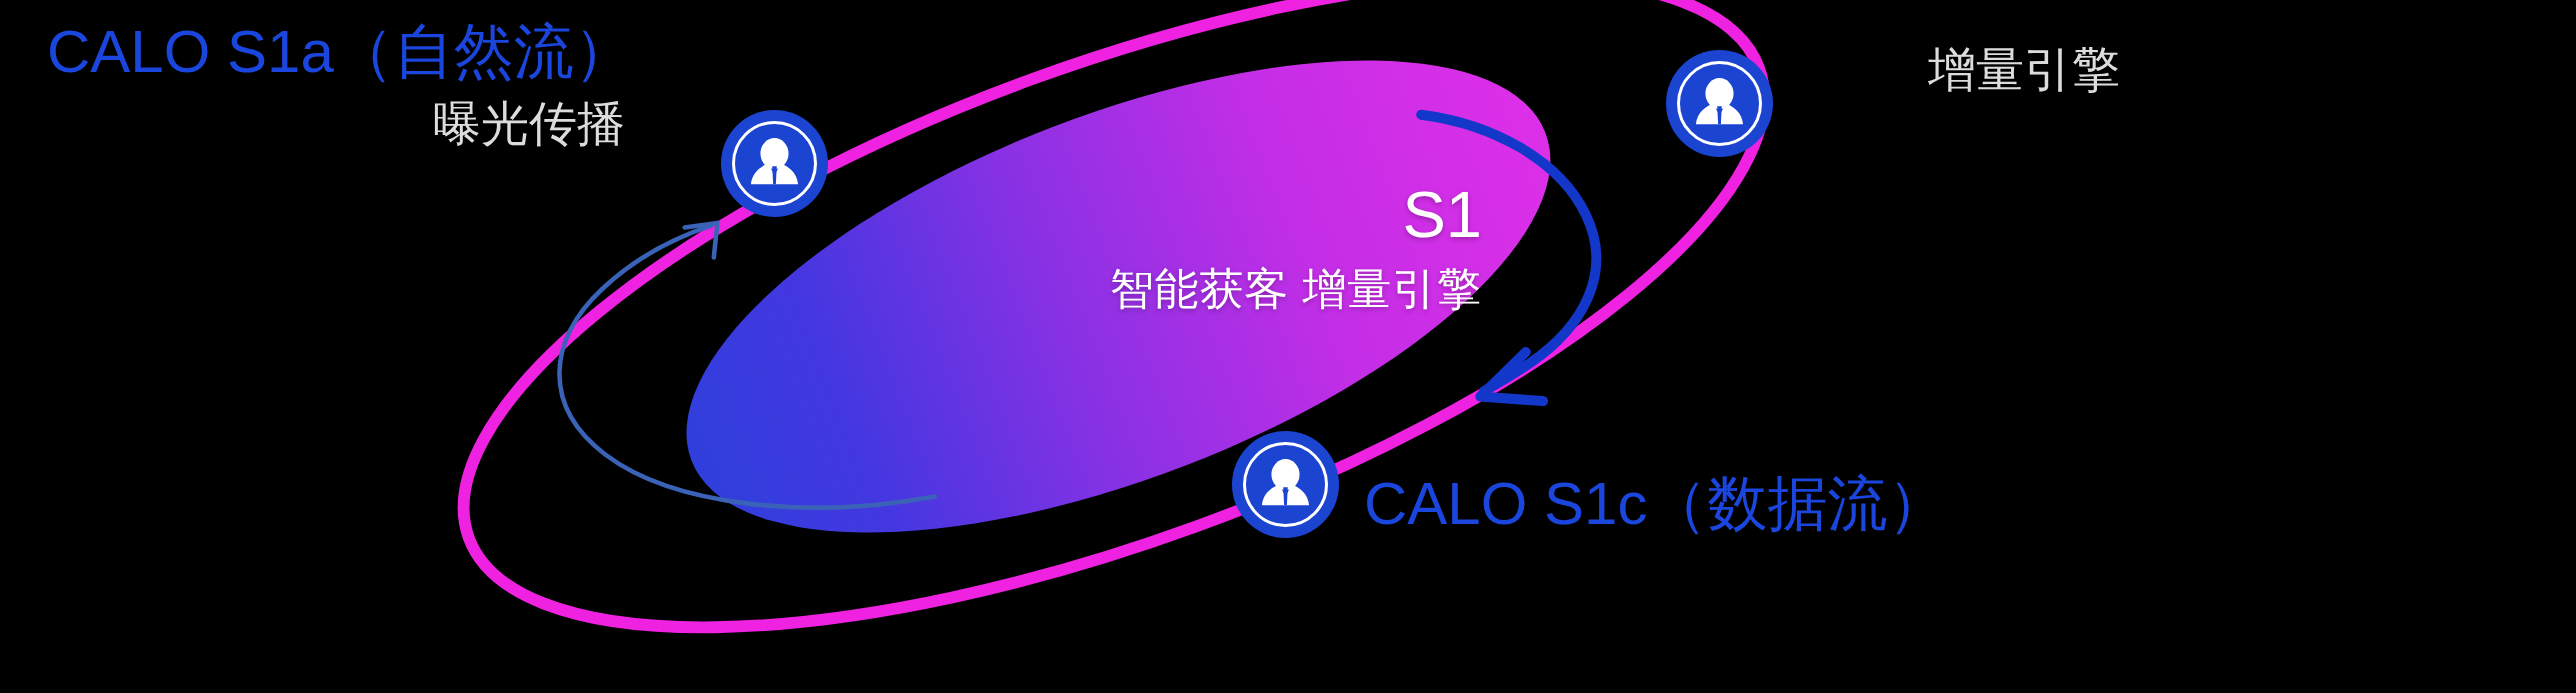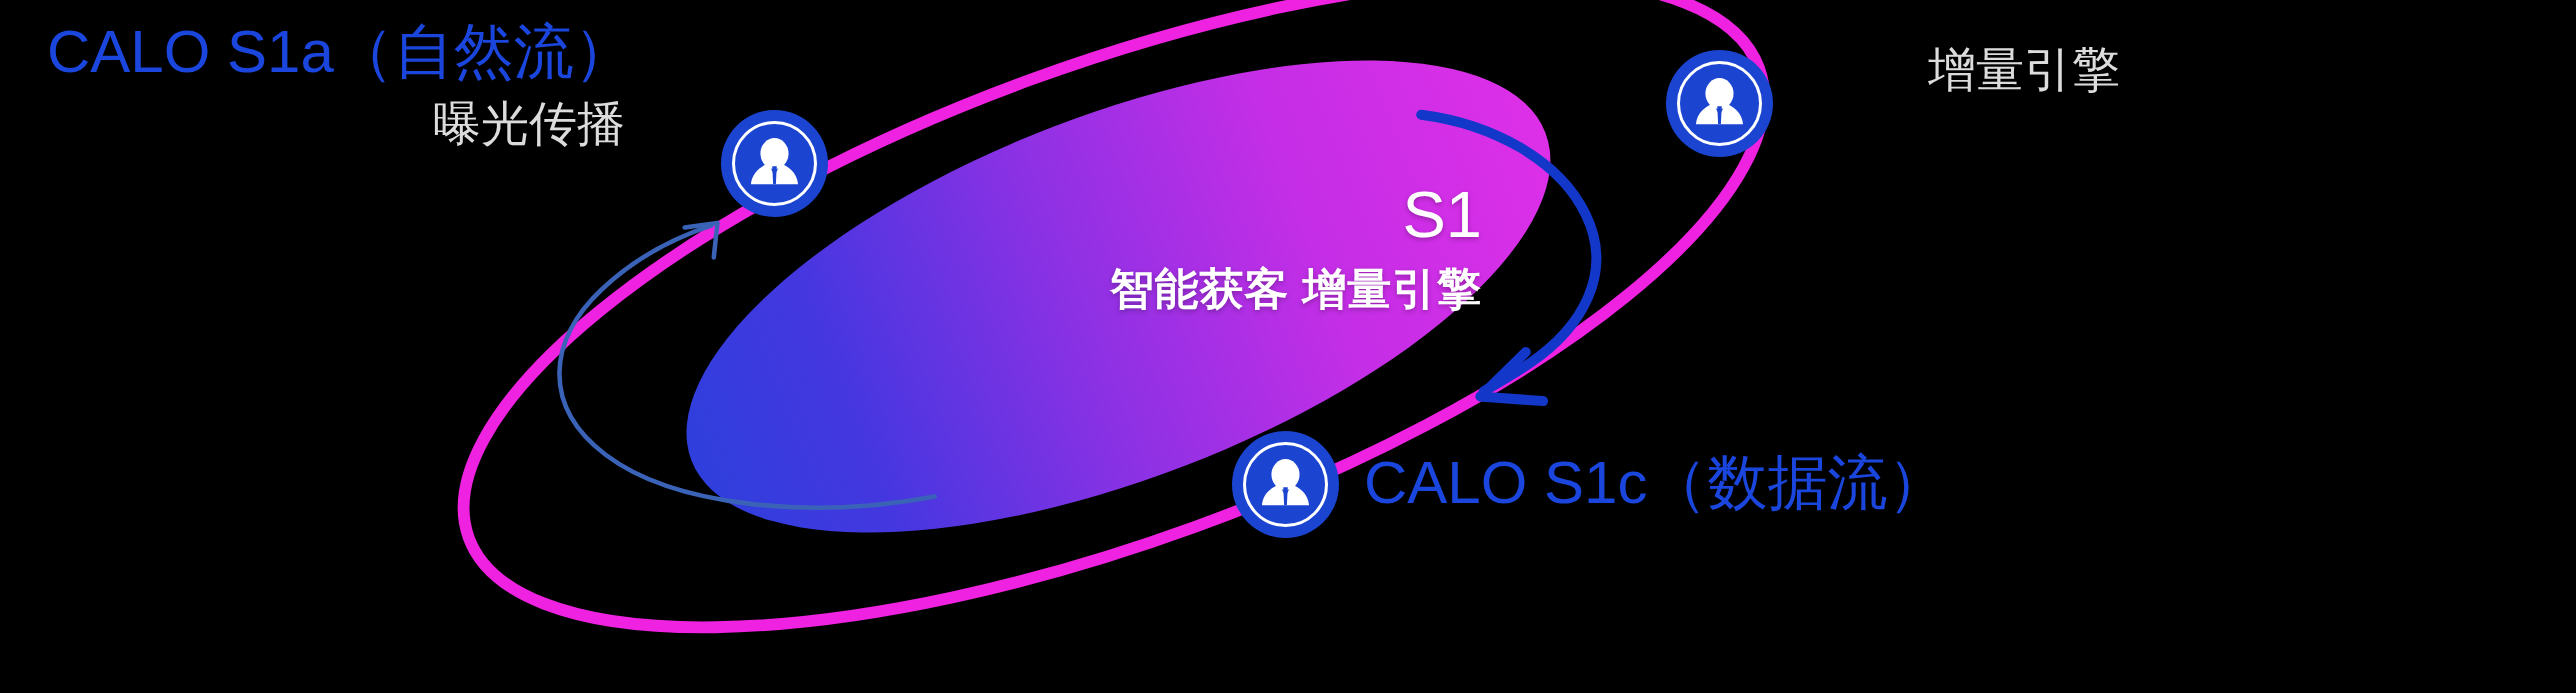--- a/index.html
+++ b/index.html
@@ -41,21 +41,21 @@
     color: #dcdcdc;
     font-size: 48px;
     line-height: 1.1;
     font-weight: 400;
     margin-top: 15px;
   }
   #label-s1a { left: 47px; top: 20px; }
   #label-s1a .label-sub { margin-left: 386px; }
   #label-s1b { left: 1815px; top: 29px; }
   #label-s1b .label-sub { margin-left: 113px; }
-  #label-s1c { left: 1364px; top: 451px; }
+  #label-s1c { left: 1364px; top: 472px; }
   #label-s1c .label-sub { margin-left: 65px; }
 
   .core-text {
     position: absolute;
     left: 755px;
     top: 182px;
     width: 727px;
     text-align: right;
     pointer-events: none;
   }
@@ -65,21 +65,21 @@
     line-height: 1;
     text-shadow: 0 1.8px 5.5px rgba(0,0,0,0.28);
     font-weight: 400;
   }
   .core-sub {
     color: #ffffff;
     font-size: 44px;
     line-height: 1;
     margin-top: 20px;
     text-shadow: 0 1.8px 5.5px rgba(0,0,0,0.28);
-    font-weight: 700;
+    font-weight: 400;
     letter-spacing: 0.9px;
   }
 
   .node {
     position: absolute;
     width: 107px;
     height: 107px;
     border-radius: 50%;
   }
   .node .node-ring {

